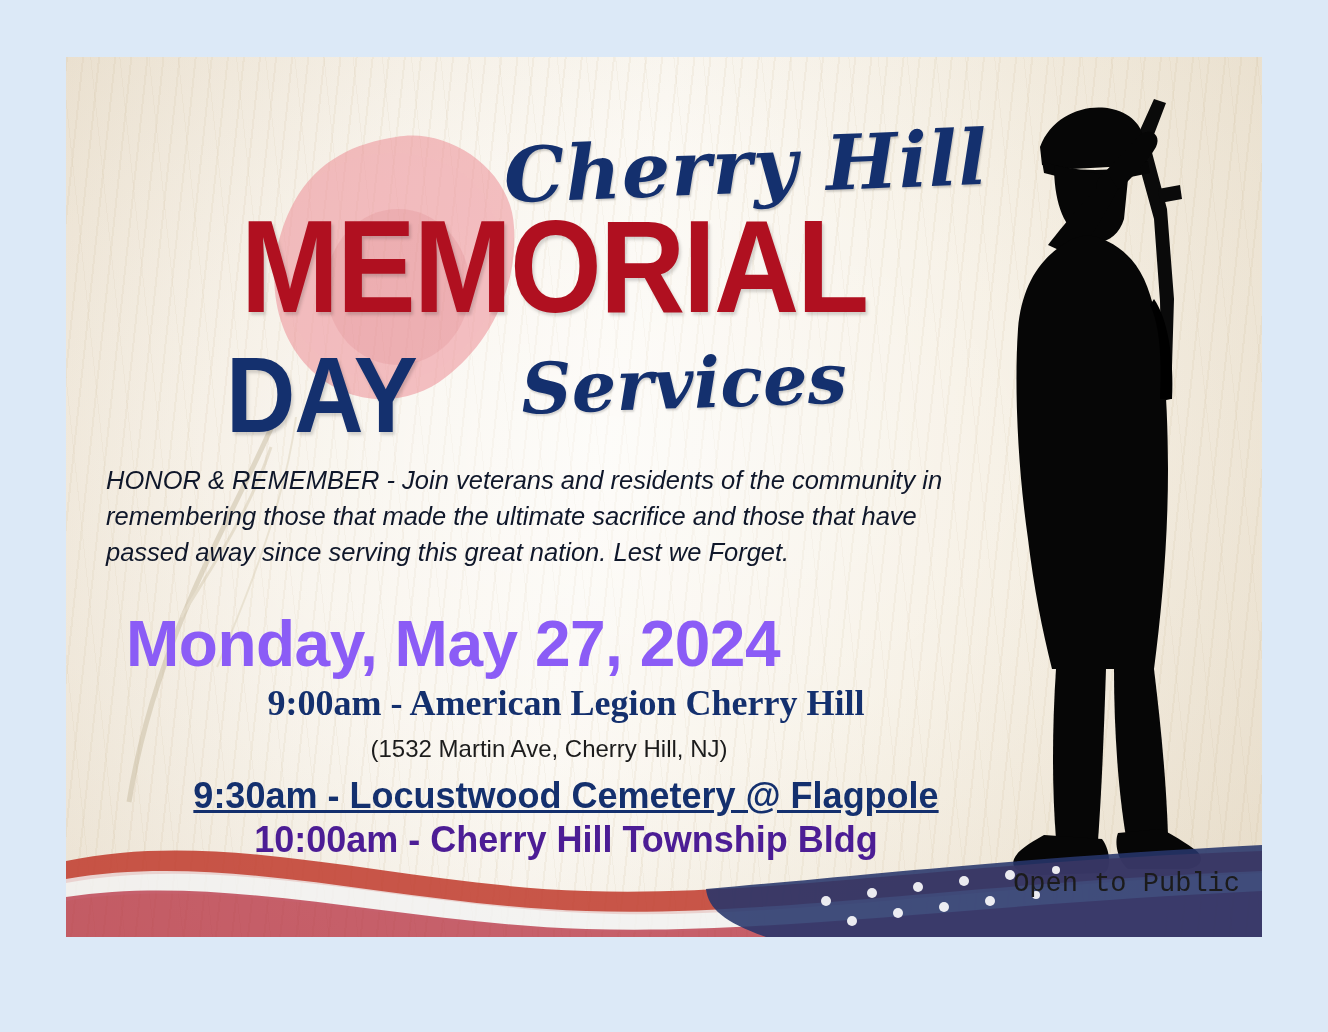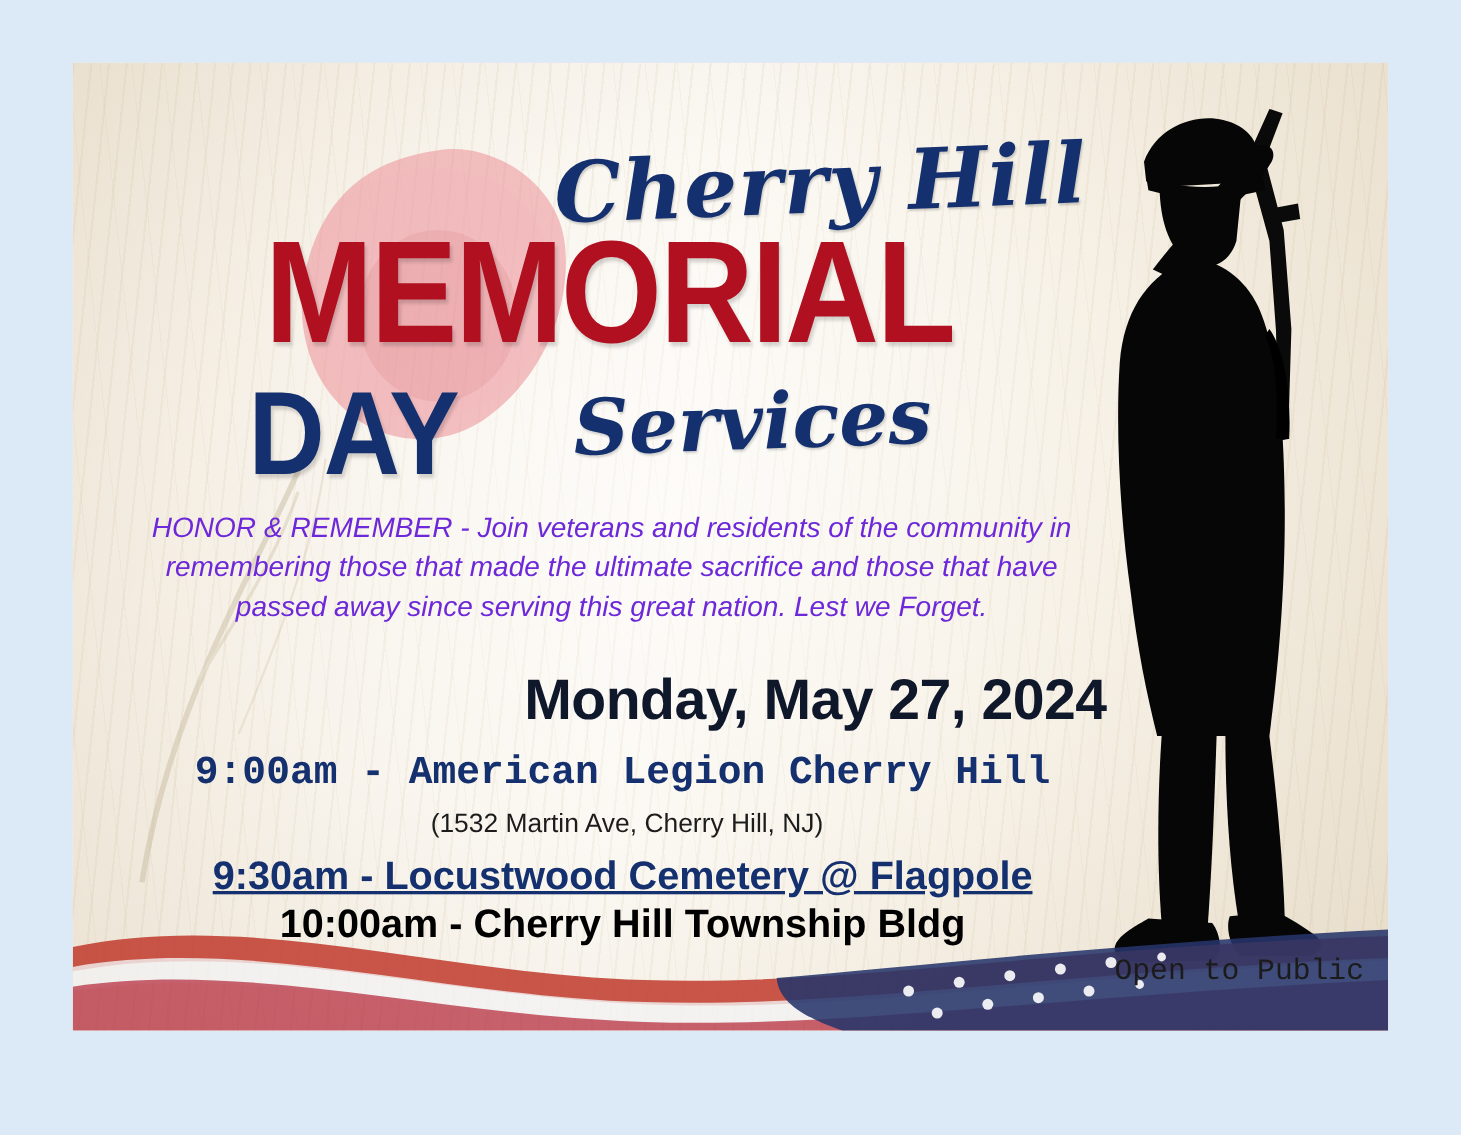--- a/index.html
+++ b/index.html
@@ -149,56 +149,56 @@
     color: #14306e;
     transform: rotate(-2deg);
     text-shadow: 1px 2px 2px rgba(0,0,0,0.16);
   }
 
   .honor {
     position: absolute;
     left: 40px;
     top: 405px;
     width: 900px;
-    text-align: center;
+    text-align: left;
     font-family: "Liberation Sans", sans-serif;
     font-style: italic;
     font-size: 25.5px;
     line-height: 1.42;
-    color: #6d28d9;
+    color: #0f172a;
   }
 
   .date-line {
     position: absolute;
     left: 60px;
     top: 550px;
     width: 880px;
-    text-align: right;
-    font-family: "Liberation Sans", sans-serif;
-    font-weight: bold;
-    font-size: 52px;
-    color: #0f172a;
+    text-align: left;
+    font-family: "Liberation Sans", sans-serif;
+    font-weight: bold;
+    font-size: 64px;
+    color: #8b5cf6;
     letter-spacing: -0.5px;
   }
 
   .event-1 {
     position: absolute;
     left: 60px;
     top: 625px;
     width: 880px;
     text-align: center;
-    font-family: Liberation Mono, monospace;
+    font-family: Liberation Serif, serif;
     font-weight: bold;
     font-size: 36px;
     color: #14306e;
   }
 
   .address {
     position: absolute;
-    left: 64px;
+    left: 43px;
     top: 678px;
     width: 880px;
     text-align: center;
     font-family: "Liberation Sans", sans-serif;
     font-size: 24px;
     color: #1c1c1c;
   }
 
   .event-2 {
     position: absolute;
@@ -215,21 +215,21 @@
 
   .event-3 {
     position: absolute;
     left: 40px;
     top: 762px;
     width: 920px;
     text-align: center;
     font-family: "Liberation Sans", sans-serif;
     font-weight: bold;
     font-size: 36px;
-    color: #000000;
+    color: #4c1d95;
   }
 
   .open-public {
     position: absolute;
     right: 22px;
     bottom: 38px;
     font-family: Liberation Mono, monospace;
     font-size: 27px;
     color: #1b1b1b;
   }

